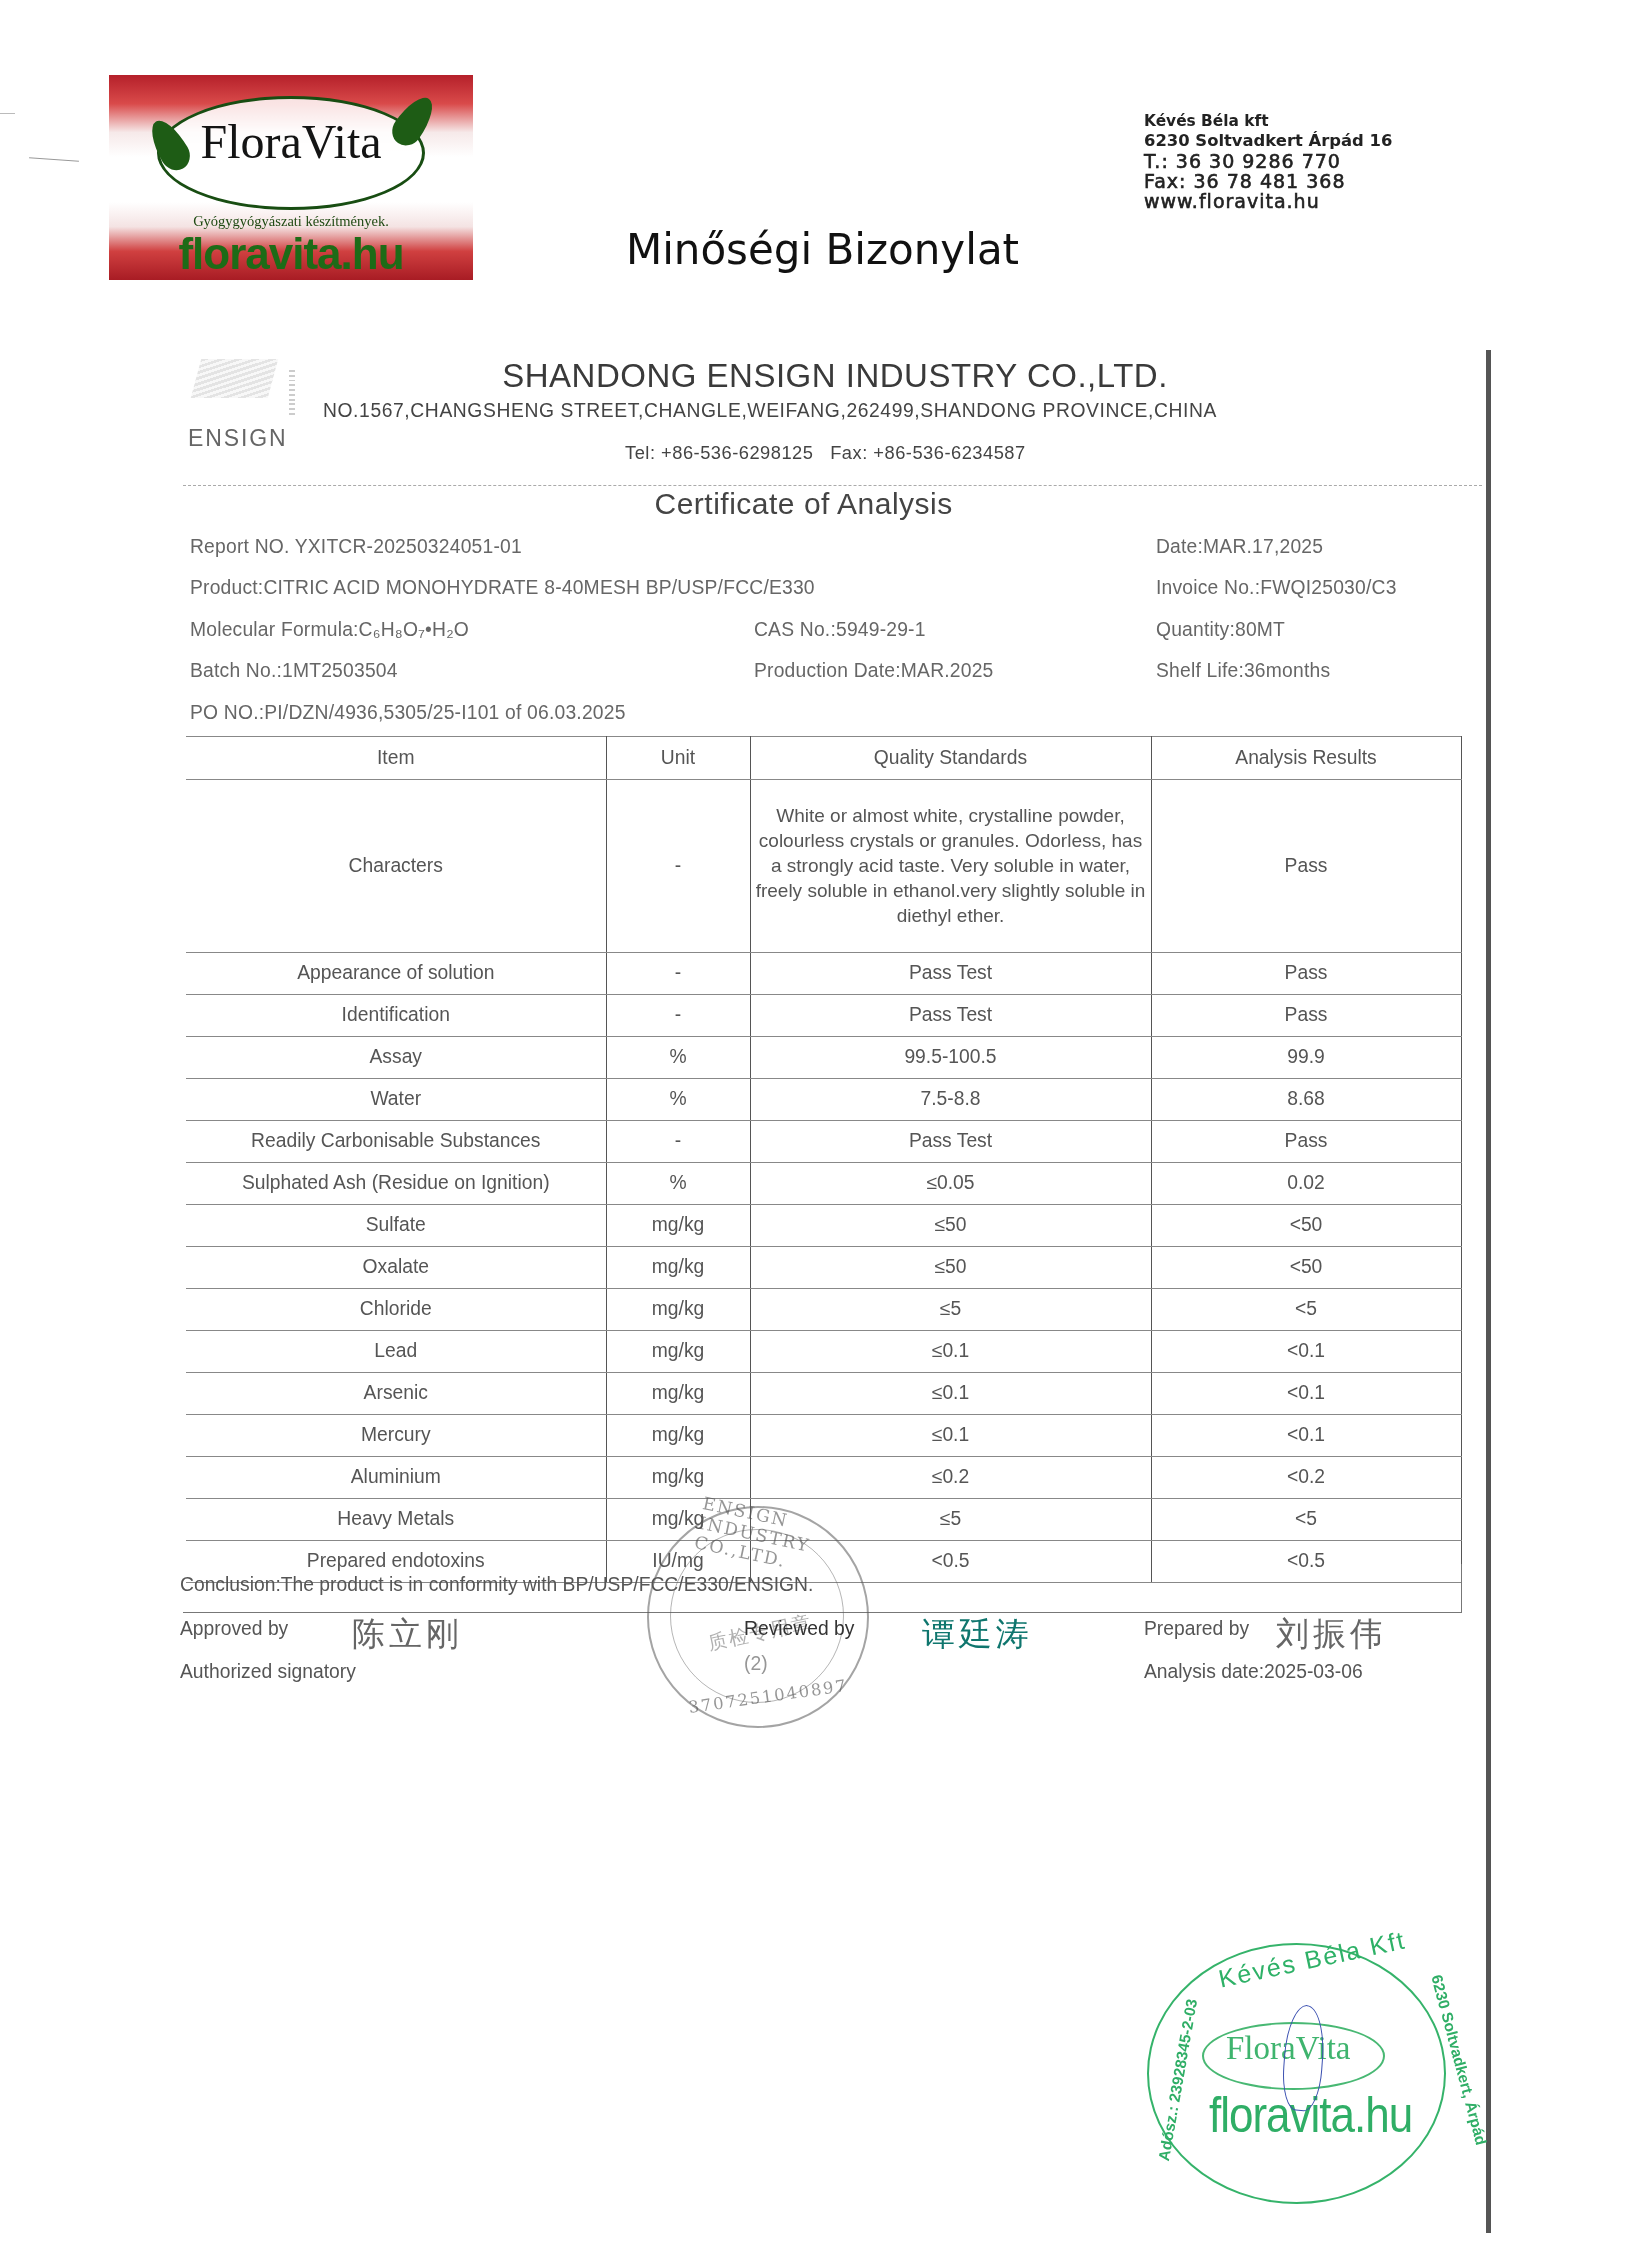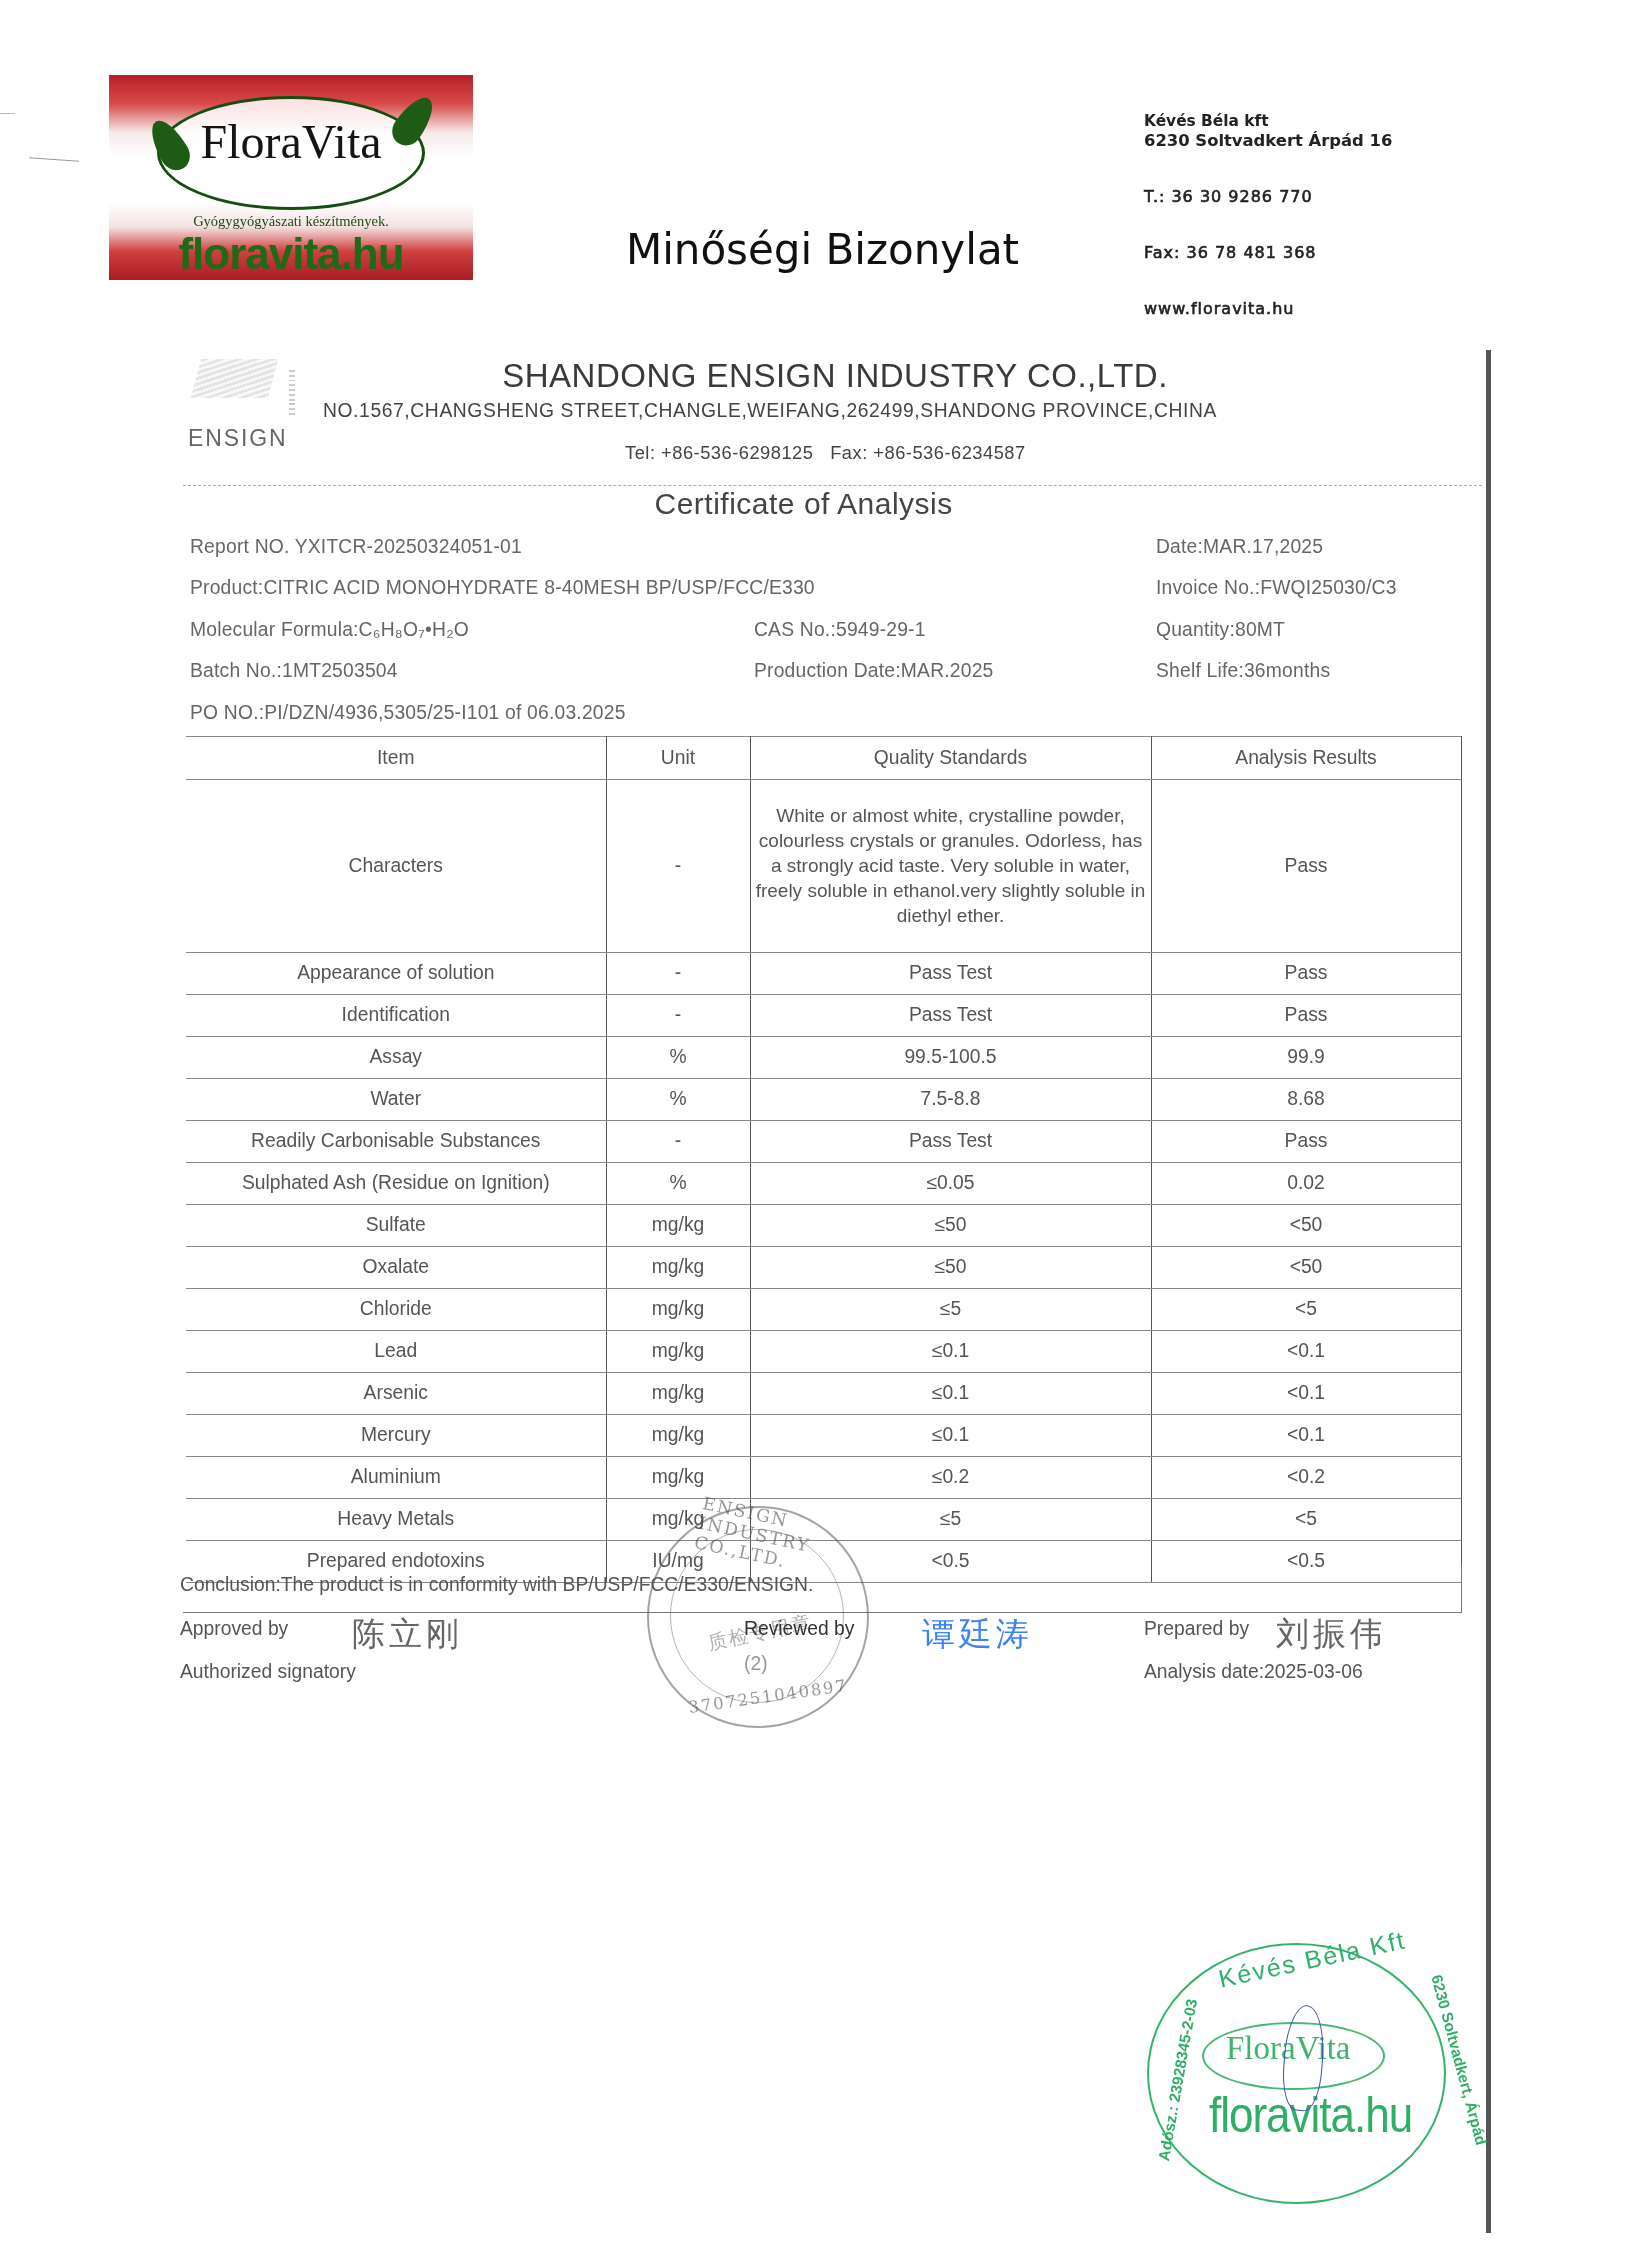--- a/index.html
+++ b/index.html
@@ -11,21 +11,21 @@
   .logo .ellipse { position: absolute; left: 48px; top: 21px; width: 268px; height: 114px; border: 3.9px solid #184d12; border-radius: 50%; box-sizing: border-box; background: rgba(255,255,255,0.85); }
   .logo .leaf { position: absolute; width: 29px; height: 54px; background: #1e5c15; border-radius: 50% 50% 50% 50% / 70% 70% 30% 30%; }
   .logo .brand { position: absolute; left: 0; width: 100%; top: 39px; text-align: center; font-family: "Liberation Serif", serif; font-size: 48px; color: #141414; }
   .logo .tagline { position: absolute; left: 0; width: 100%; top: 138px; text-align: center; font-family: "Liberation Serif", serif; font-weight: normal; font-size: 14.5px; color: #1f4a13; }
   .logo .url { position: absolute; left: 0; width: 100%; top: 145px; text-align: center; font-family: "Liberation Sans", sans-serif; font-weight: bold; font-size: 44px; color: #1d6b17; letter-spacing: -1px; }
 
   
   .contact { left: 1144px; top: 111px; font-family: "DejaVu Sans", sans-serif; font-weight: bold; color: #222; line-height: 20px; font-size: 16.4px; }
   .contact div { white-space: nowrap; }
   .contact .l1 { font-size: 15.4px; }
-  .contact .l3, .contact .l4, .contact .l5 { font-weight: normal; font-size: 16px; letter-spacing: 1px; margin-top: 36px; -webkit-text-stroke: 0.6px #222; }
+  .contact .l3, .contact .l4, .contact .l5 { font-weight: normal; font-size: 19px; letter-spacing: 1px; -webkit-text-stroke: 0.6px #222; }
 
   .main-title { left: 0; width: 1641px; top: 225px; text-align: center; padding-left: 4px; box-sizing: border-box; font-family: "DejaVu Sans", sans-serif; font-size: 42px; color: #111; }
 
   
   .stray1 { left: 0; top: 113px; width: 14.5px; height: 1px; background: #bbb; }
   .stray2 { left: 29px; top: 159px; width: 50px; height: 1px; background: #999; transform: rotate(4deg); }
 
   
   .rbar { left: 1486px; top: 350px; width: 4.8px; height: 1883px; background: #555; }
 
@@ -249,21 +249,21 @@
   <div class="ring-text">ENSIGN INDUSTRY CO.,LTD.</div>
   <div class="cn">质检专用章</div>
   <div class="two">(2)</div>
   <div class="num">3707251040897</div>
 </div>
 
 <div class="abs sign" style="left:180px;top:1618px;">Approved by</div>
 <div class="abs sig" style="left:352px;top:1612px;">陈立刚</div>
 <div class="abs sign" style="left:180px;top:1661px;">Authorized signatory</div>
 <div class="abs sign" style="left:744px;top:1618px;color:#333;">Reviewed by</div>
-<div class="abs sig" style="left:922px;top:1612px;color:#3b82f6;">谭廷涛</div>
+<div class="abs sig" style="left:922px;top:1612px;color:#0f766e;">谭廷涛</div>
 <div class="abs sign" style="left:1144px;top:1618px;">Prepared by</div>
 <div class="abs sig" style="left:1276px;top:1612px;">刘振伟</div>
 <div class="abs sign" style="left:1144px;top:1661px;">Analysis date:2025-03-06</div>
 
 <div class="abs g-stamp">
   <div class="top">Kévés Béla Kft</div>
   <div class="side" style="left:222px;top:106px;transform:rotate(75deg);white-space:nowrap;">6230 Soltvadkert, Árpád</div>
   <div class="side" style="left:-53px;top:126px;transform:rotate(-80deg);white-space:nowrap;">Adósz.: 23928345-2-03</div>
   <div class="oval"></div>
   <div class="fv">FloraVita</div>

